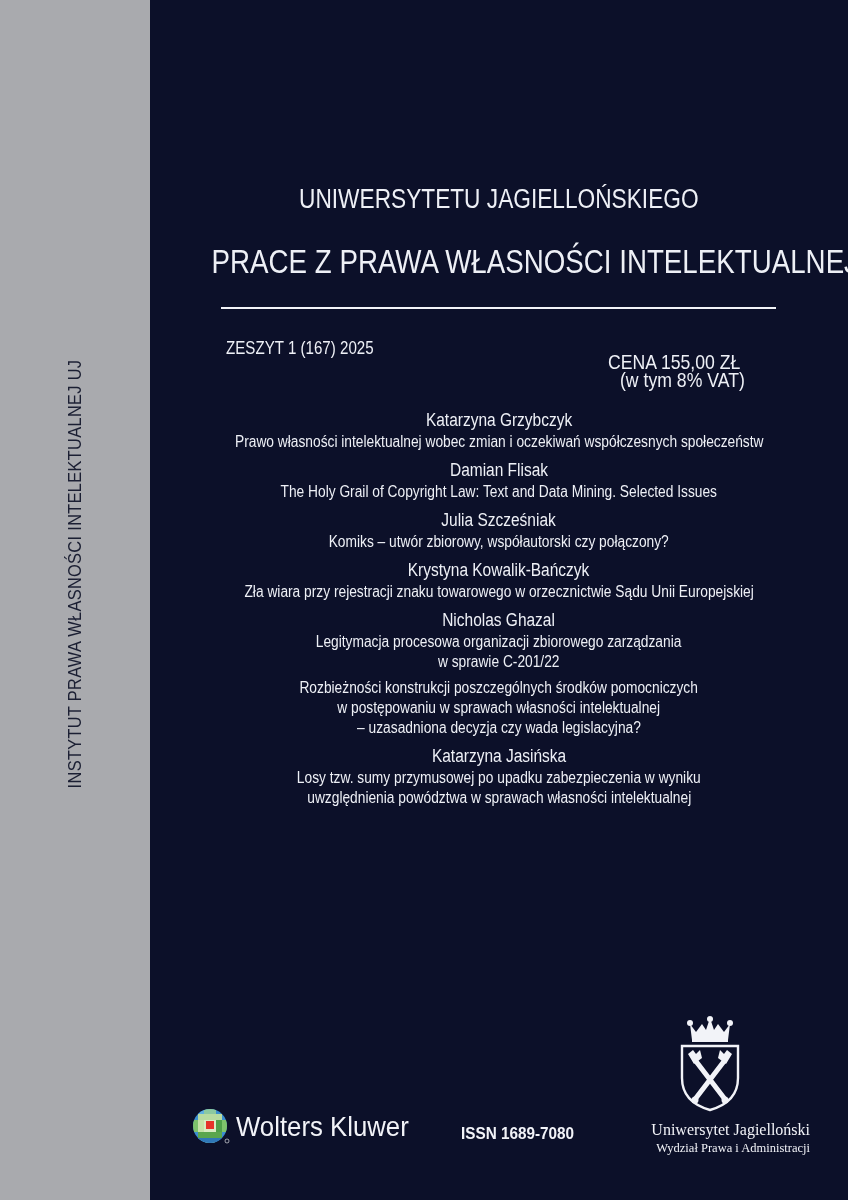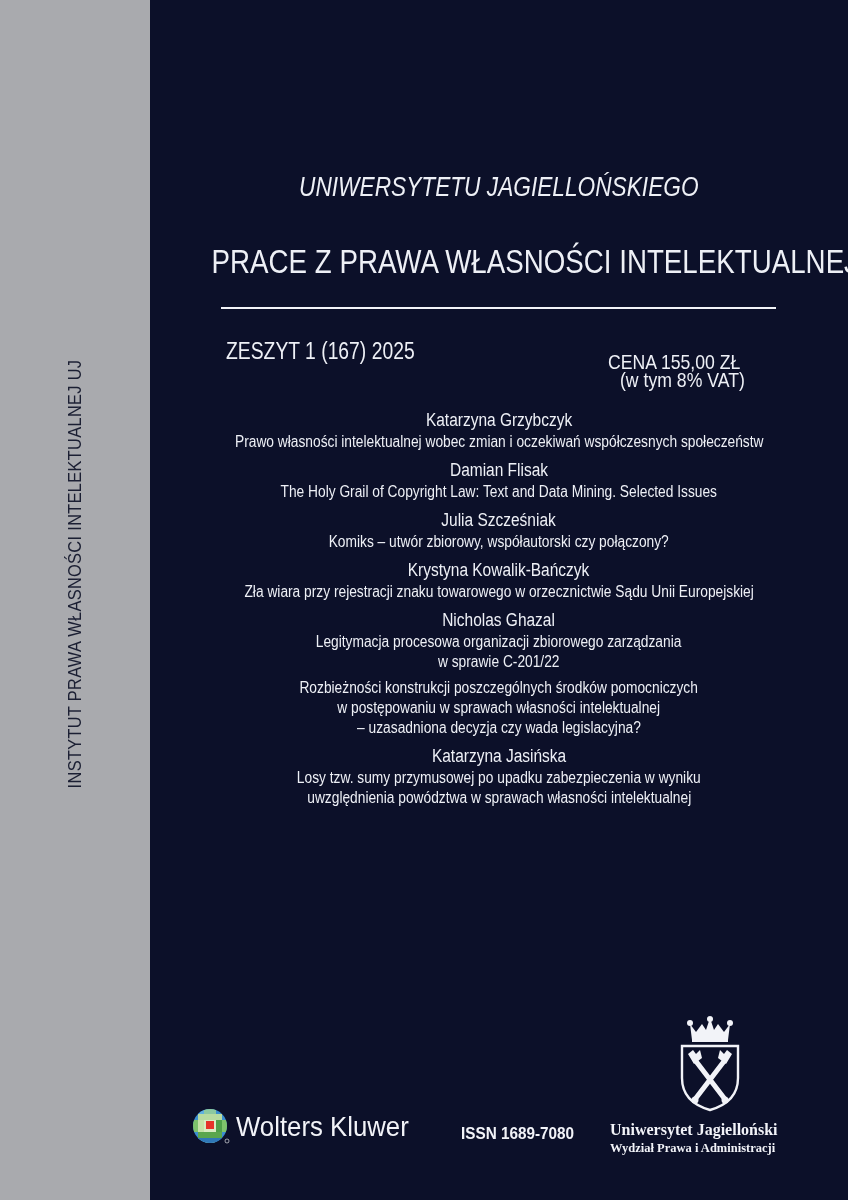--- a/index.html
+++ b/index.html
@@ -19,45 +19,45 @@
     color: #1b1f33; font-size: 19px; letter-spacing: 0.4px;
   }
   .spine-text span { display: inline-block; transform: scaleX(0.86); }
   .cover {
     position: absolute; left: 150px; top: 0; width: 698px; height: 1200px;
     background: #0c1029; color: #eef0f6;
   }
   .cx { position: absolute; left: 0; width: 698px; text-align: center; white-space: nowrap; }
   .cond { display: inline-block; transform: scaleX(0.84); transform-origin: center; }
   .t1 { top: 142px; font-size: 27px; }
-  .t2 { top: 172px; font-size: 27px; font-style: italic; }
+  .t2 { top: 184px; font-size: 27px; }
   .t3 { top: 243px; font-size: 33px; }
   .rule {
     position: absolute; left: 71px; top: 307px; width: 555px; height: 2px;
     background: #f2f3f8;
   }
-  .issue { position: absolute; left: 76px; top: 338px; font-size: 23px; white-space: nowrap; }
+  .issue { position: absolute; left: 76px; top: 338px; font-size: 18px; white-space: nowrap; }
   .issue .cond, .price .cond, .vat .cond { transform-origin: left center; }
   .price { position: absolute; left: 458px; top: 350px; font-size: 21px; white-space: nowrap; }
   .vat { position: absolute; left: 470px; top: 368px; font-size: 21px; white-space: nowrap; }
   .toc { position: absolute; left: 0; top: 408px; width: 698px; }
   .entry { text-align: center; margin-bottom: 6px; }
   .author { font-size: 18px; line-height: 24px; white-space: nowrap; }
   .title-line { font-size: 16px; line-height: 20px; white-space: nowrap; }
   .author .cond, .title-line .cond { transform: scaleX(0.86); }
   .wk {
     position: absolute; left: 42px; top: 1108px; display: flex; align-items: center;
   }
   .wk-logo { width: 38px; height: 38px; position: relative; }
   .wk-name { margin-left: 6px; font-size: 28px; color: #f2f3f8; white-space: nowrap; }
   .wk-name .cond { transform: scaleX(0.92); transform-origin: left center; }
   .issn { position: absolute; left: 311px; top: 1124px; font-size: 17px; font-weight: bold; white-space: nowrap; color: #f2f3f8; }
   .issn .cond { transform: scaleX(0.9); transform-origin: left center; }
   .uj-seal { position: absolute; left: 528px; top: 1016px; width: 64px; height: 96px; }
-  .uj-text { position: absolute; left: 460px; top: 1120px; width: 200px; text-align: left; font-family: "Liberation Serif", "DejaVu Serif", serif; color: #f2f3f8; font-weight: bold; }
+  .uj-text { position: absolute; left: 460px; top: 1120px; width: 200px; text-align: right; font-family: "Liberation Serif", "DejaVu Serif", serif; color: #f2f3f8; }
   .uj-name { font-size: 16px; line-height: 20px; white-space: nowrap; }
   .uj-faculty { font-size: 12.5px; line-height: 16px; white-space: nowrap; }
 </style>
 </head>
 <body>
 
 <div class="spine">
   <div class="spine-text"><span>INSTYTUT PRAWA WŁASNOŚCI INTELEKTUALNEJ UJ</span></div>
 </div>
 

